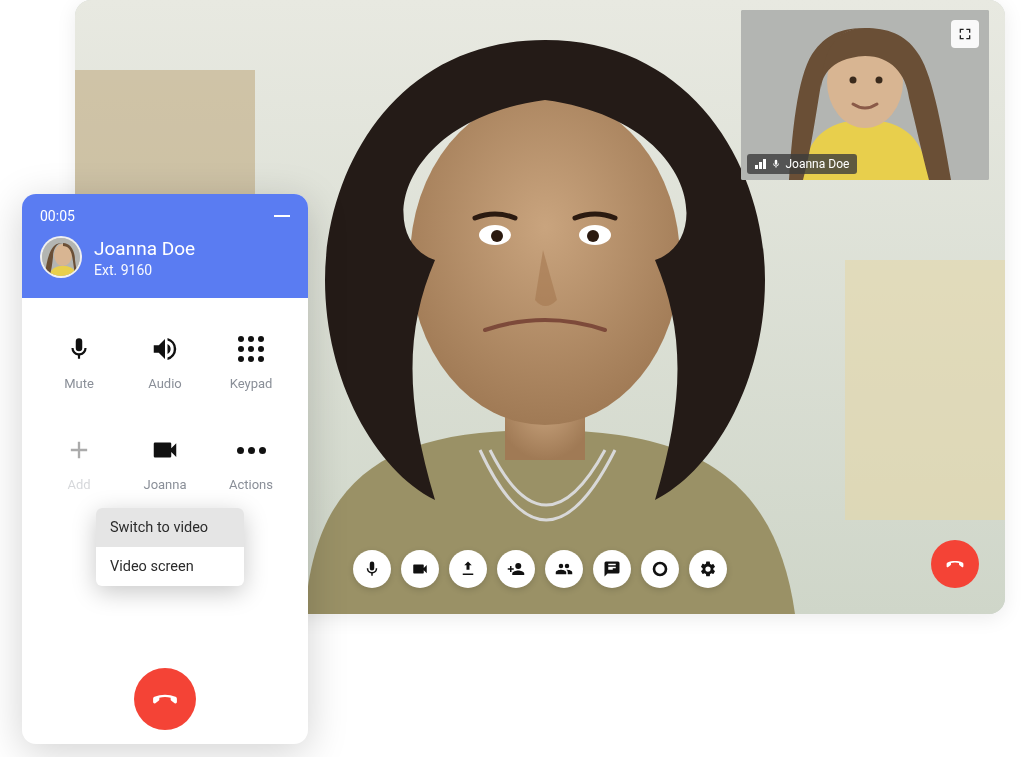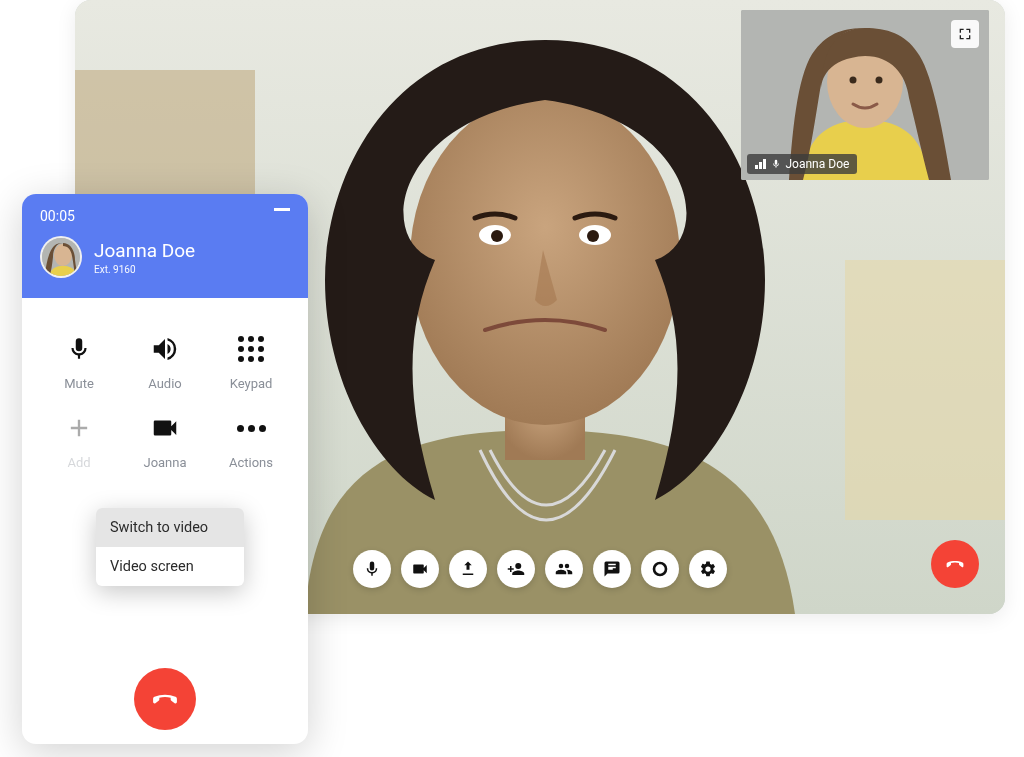--- a/index.html
+++ b/index.html
@@ -47,28 +47,28 @@
   justify-content:center; cursor:pointer;
 }
 
 
 .panel {
   position:absolute; left:22px; top:194px; width:286px; height:550px;
   background:#fff; border-radius:14px; box-shadow:0 8px 40px rgba(0,0,0,.18);
   overflow:visible;
 }
 .panel-head { background:#5a7cf2; color:#fff; padding:14px 18px 20px; border-radius:14px 14px 0 0; }
-.panel-head-top { display:flex; justify-content:space-between; font-size:14px; margin-bottom:12px; }
+.panel-head-top { display:flex; justify-content:space-between; align-items:center; font-size:14px; margin-bottom:12px; }
 .minimize { width:16px; height:2.5px; background:#fff; cursor:pointer; }
 .caller { display:flex; align-items:center; gap:12px; }
 .avatar { width:42px; height:42px; border-radius:50%; background:#ccc; border:2px solid rgba(255,255,255,.7); overflow:hidden; }
 .caller-name { font-size:19px; font-weight:400; }
-.caller-ext { font-size:10px; opacity:.95; margin-top:2px; }
-
-.grid { display:grid; grid-template-columns:repeat(3,1fr); padding:36px 14px 10px; row-gap:22px; }
+.caller-ext { font-size:14px; opacity:.95; margin-top:2px; }
+
+.grid { display:grid; grid-template-columns:repeat(3,1fr); padding:36px 14px 10px; row-gap:44px; }
 .gbtn { display:flex; flex-direction:column; align-items:center; gap:12px; cursor:pointer; }
 .gbtn .ico { height:30px; display:flex; align-items:center; justify-content:center; }
 .gbtn .lbl { font-size:13px; color:#8a8f98; }
 .gbtn.disabled { opacity:.35; cursor:default; }
 
 .keypad-dots { display:grid; grid-template-columns:repeat(3,6px); grid-template-rows:repeat(3,6px); gap:4px; }
 .keypad-dots span { width:6px; height:6px; background:#111; border-radius:50%; }
 .more-dots { display:flex; gap:4px; }
 .more-dots span { width:7px; height:7px; background:#111; border-radius:50%; }
 

